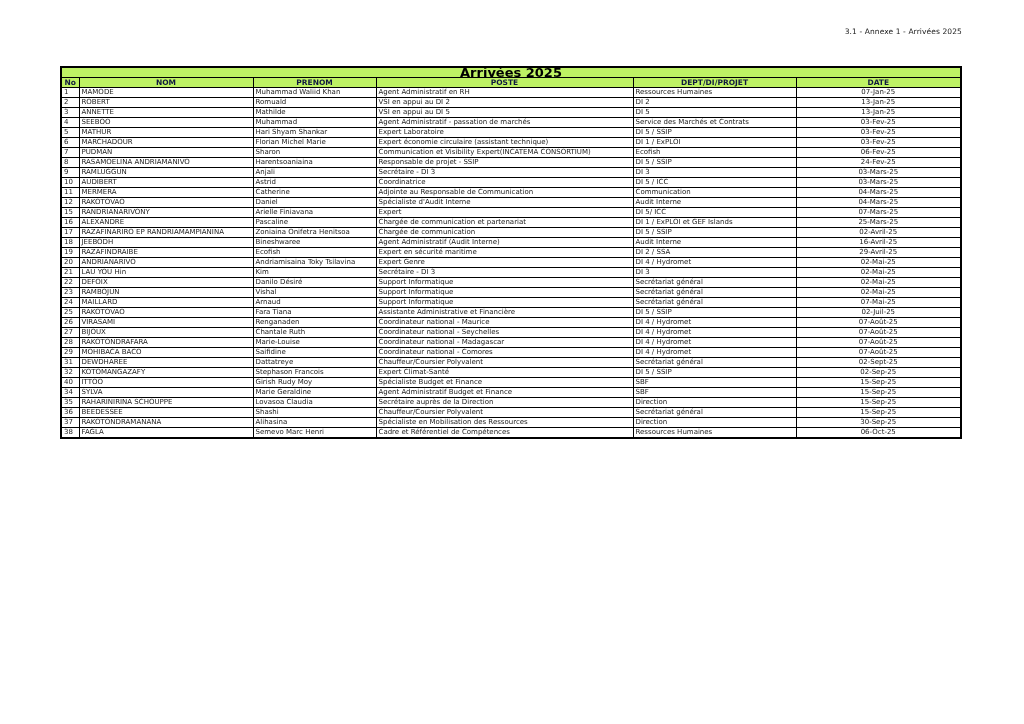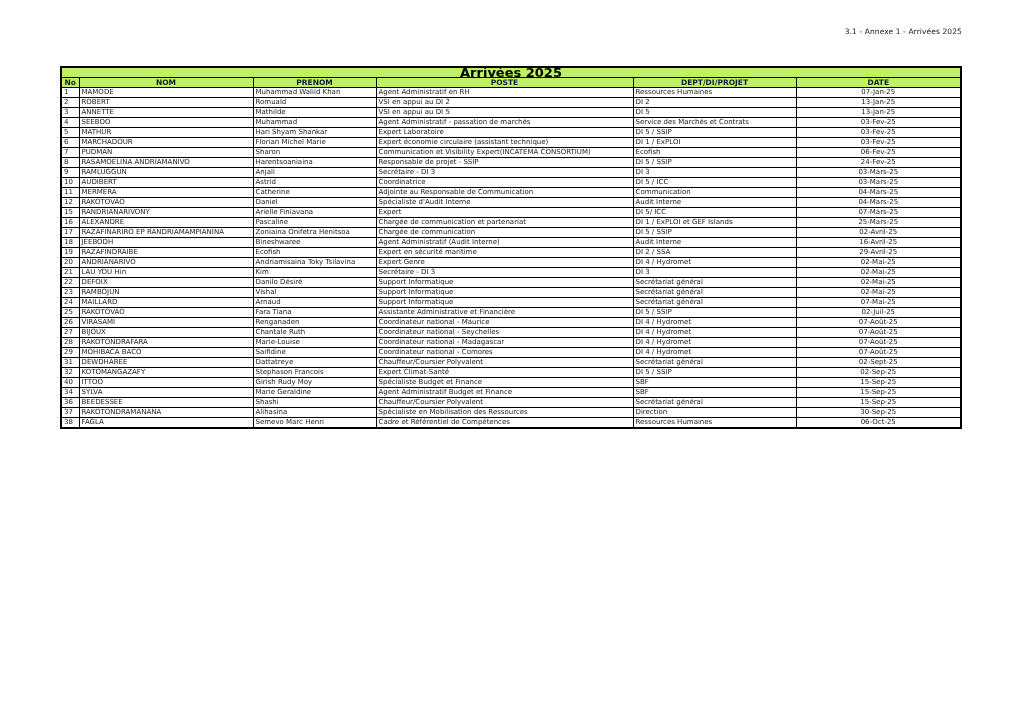--- a/index.html
+++ b/index.html
@@ -326,20 +326,28 @@
       </tr>
       <tr>
         <td class="c0">34</td>
         <td class="c1">SYLVA</td>
         <td class="c2">Marie Geraldine</td>
         <td class="c3">Agent Administratif Budget et Finance</td>
         <td class="c4">SBF</td>
         <td class="c5">15-Sep-25</td>
       </tr>
       <tr>
+        <td class="c0">35</td>
+        <td class="c1">RAHARINIRINA SCHOUPPE</td>
+        <td class="c2">Lovasoa Claudia</td>
+        <td class="c3">Secrétaire auprès de la Direction</td>
+        <td class="c4">Direction</td>
+        <td class="c5">15-Sep-25</td>
+      </tr>
+      <tr>
         <td class="c0">36</td>
         <td class="c1">BEEDESSEE</td>
         <td class="c2">Shashi</td>
         <td class="c3">Chauffeur/Coursier Polyvalent</td>
         <td class="c4">Secrétariat général</td>
         <td class="c5">15-Sep-25</td>
       </tr>
       <tr>
         <td class="c0">37</td>
         <td class="c1">RAKOTONDRAMANANA</td>

